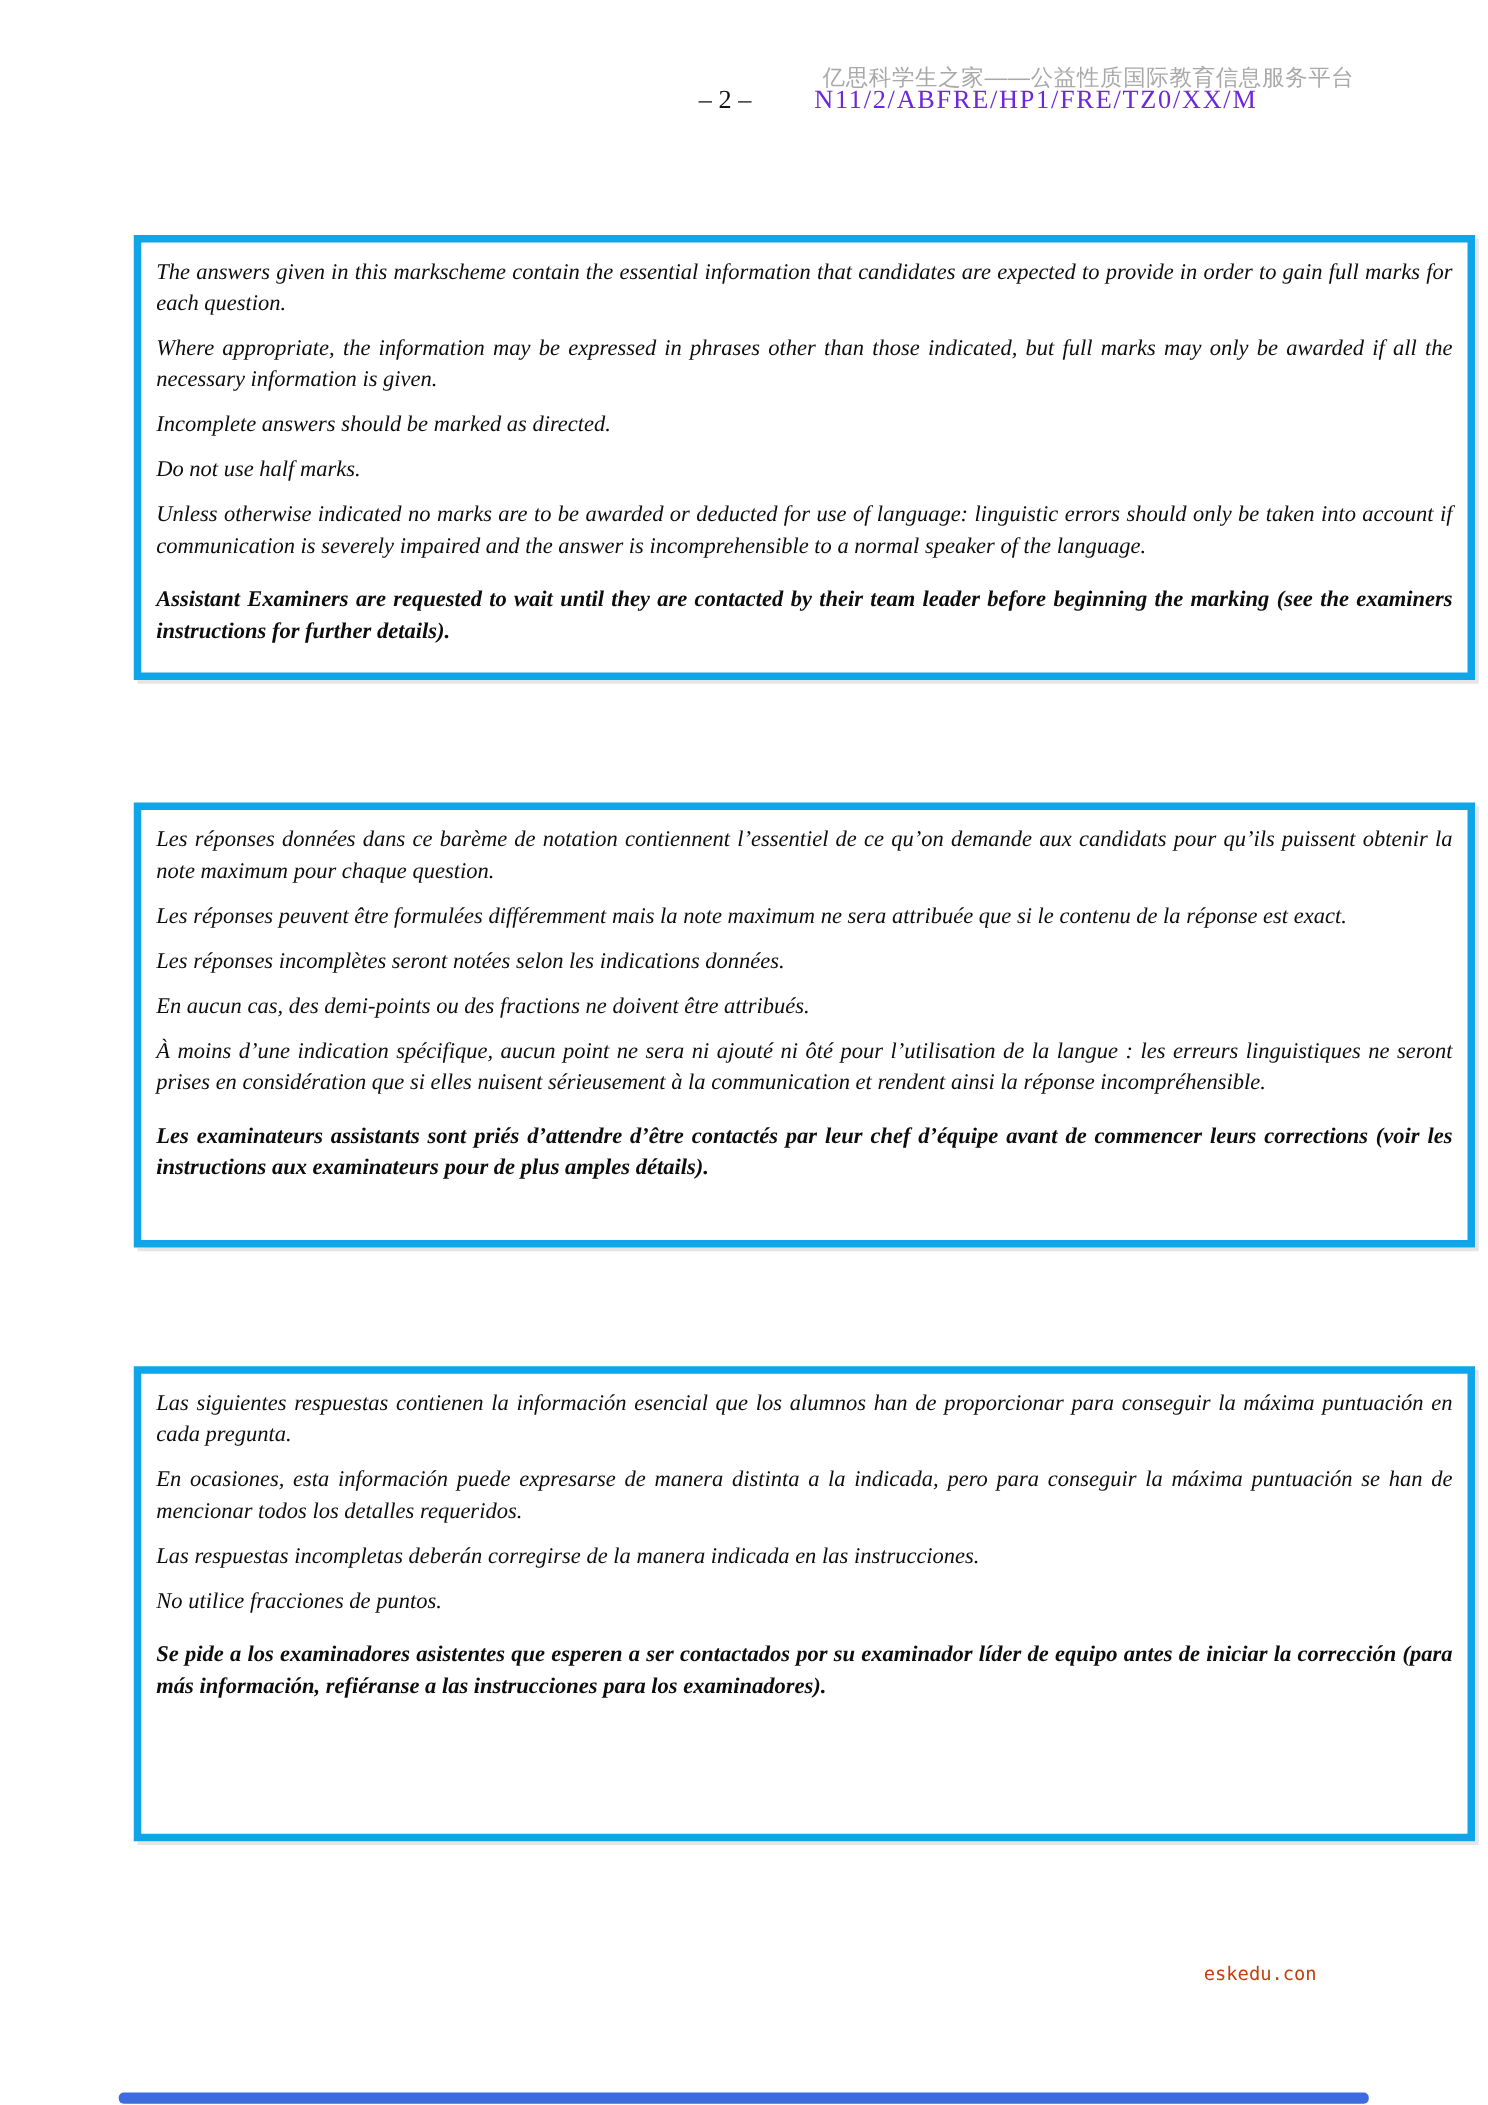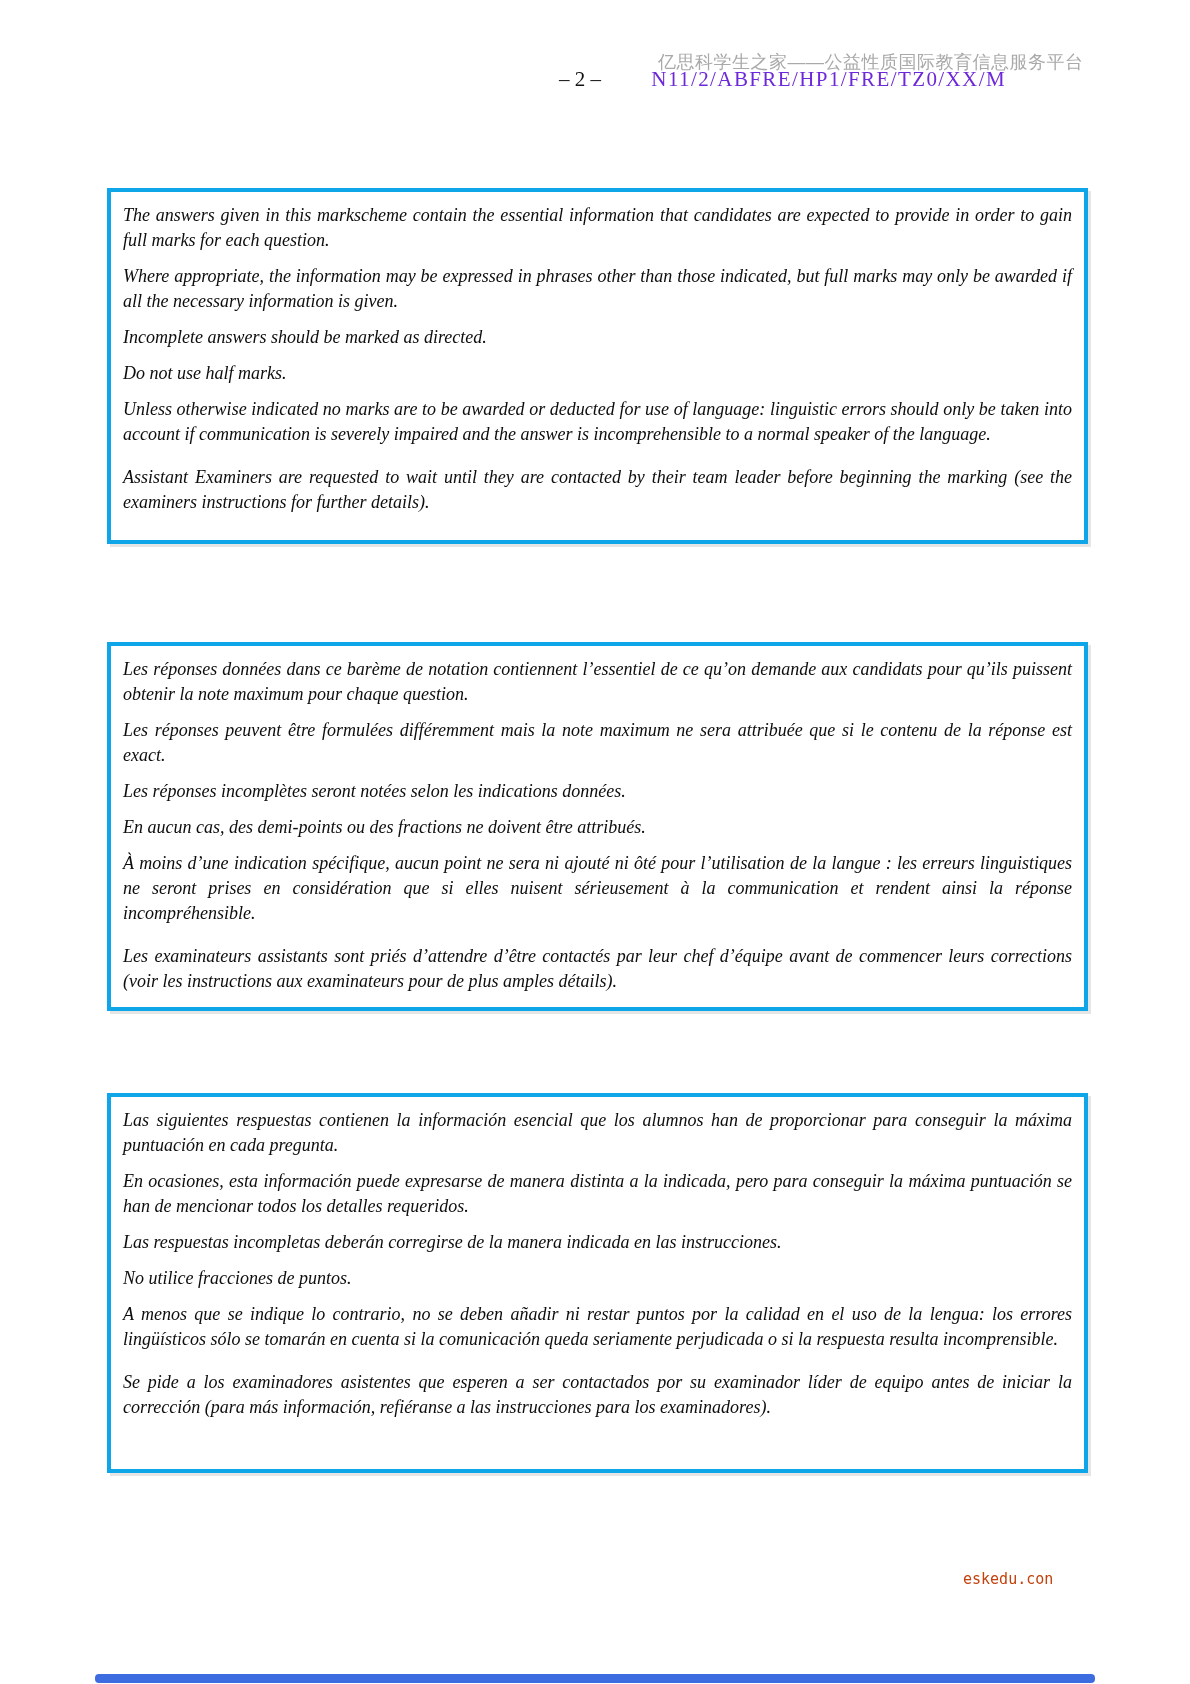--- a/index.html
+++ b/index.html
@@ -40,36 +40,36 @@
     right: 184px;
     font-size: 21px;
     letter-spacing: 1.4px;
     color: #6d28d9;
   }
 
   
   .notice-box {
     position: absolute;
     left: 107px;
-    width: 981px;
-    border: 4px solid #0ea5e9;
+    width: 1073px;
+    border: 6px solid #0ea5e9;
     box-shadow: 3px 3px 0 rgba(0,0,0,0.10);
     background: #ffffff;
     padding: 11px 12px 13px 12px;
   }
   .notice-box p {
     font-style: italic;
     font-size: 18px;
     line-height: 25px;
     text-align: justify;
     margin-top: 11px;
     color: #0d0d0d;
   }
   .notice-box p:first-child { margin-top: 0; }
-  .notice-box p.bold-notice { font-weight: normal; margin-top: 18px; }
+  .notice-box p.bold-notice { font-weight: bold; margin-top: 18px; }
 
   #box-english { top: 188px; min-height: 356px; }
   #box-french  { top: 642px; min-height: 356px; }
   #box-spanish { top: 1093px; min-height: 380px; }
 
   
   .footer-watermark {
     position: absolute;
     top: 1570px;
     left: 963px;
@@ -111,18 +111,17 @@
   <p>En aucun cas, des demi-points ou des fractions ne doivent être attribués.</p>
   <p>À moins d’une indication spécifique, aucun point ne sera ni ajouté ni ôté pour l’utilisation de la langue : les erreurs linguistiques ne seront prises en considération que si elles nuisent sérieusement à la communication et rendent ainsi la réponse incompréhensible.</p>
   <p class="bold-notice">Les examinateurs assistants sont priés d’attendre d’être contactés par leur chef d’équipe avant de commencer leurs corrections (voir les instructions aux examinateurs pour de plus amples détails).</p>
 </div>
 
 <div id="box-spanish" class="notice-box">
   <p>Las siguientes respuestas contienen la información esencial que los alumnos han de proporcionar para conseguir la máxima puntuación en cada pregunta.</p>
   <p>En ocasiones, esta información puede expresarse de manera distinta a la indicada, pero para conseguir la máxima puntuación se han de mencionar todos los detalles requeridos.</p>
   <p>Las respuestas incompletas deberán corregirse de la manera indicada en las instrucciones.</p>
   <p>No utilice fracciones de puntos.</p>
-  <p>A menos que se indique lo contrario, no se deben añadir ni restar puntos por la calidad en el uso de la lengua: los errores lingüísticos sólo se tomarán en cuenta si la comunicación queda seriamente perjudicada o si la respuesta resulta incomprensible.</p>
   <p class="bold-notice">Se pide a los examinadores asistentes que esperen a ser contactados por su examinador líder de equipo antes de iniciar la corrección (para más información, refiéranse a las instrucciones para los examinadores).</p>
 </div>
 
 <div class="footer-watermark">eskedu.con</div>
 <div class="bottom-scrollbar"></div>
 
 </body></html>

